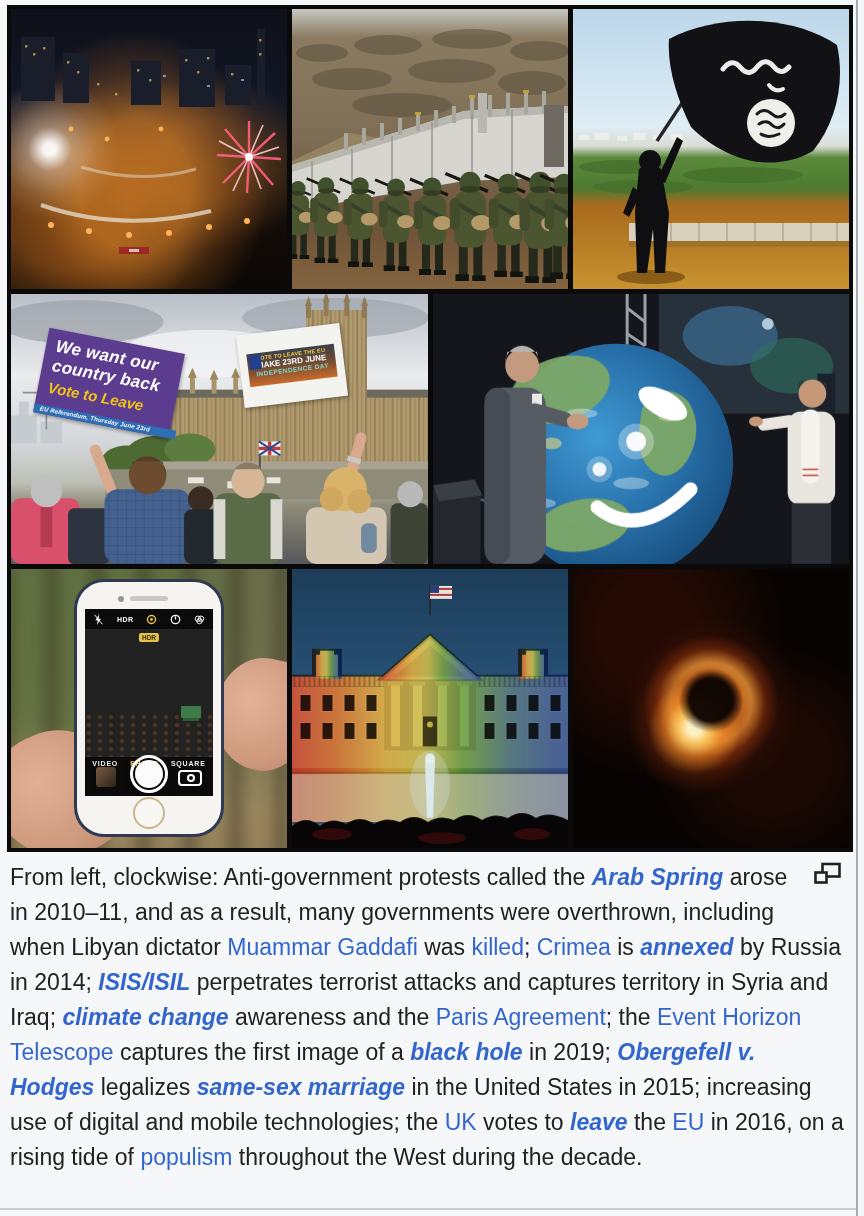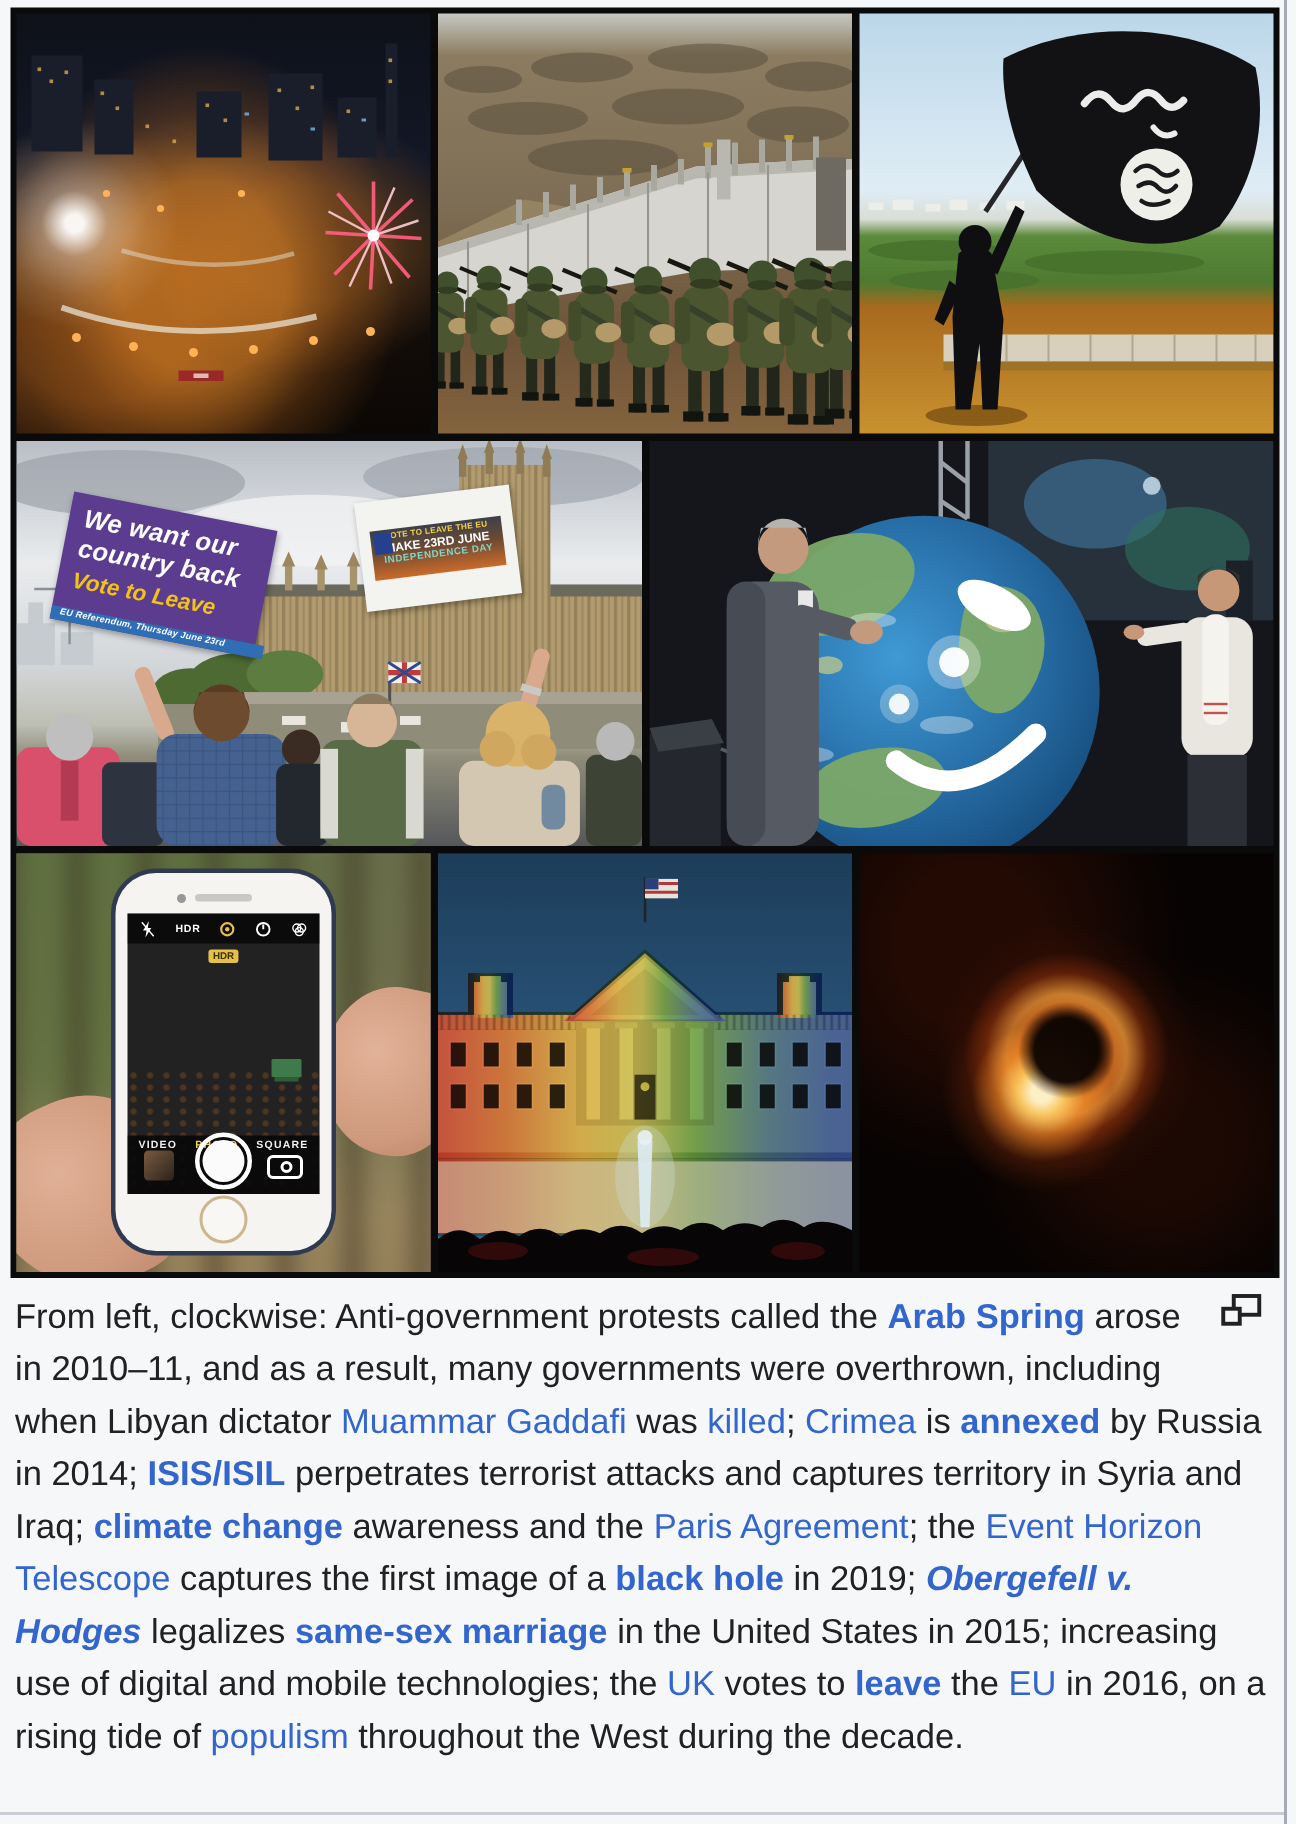--- a/index.html
+++ b/index.html
@@ -114,21 +114,21 @@
     radial-gradient(circle at 50% 48%, transparent 0 10%, rgba(250,140,45,.8) 16%, rgba(255,165,60,.75) 20%, rgba(170,60,14,.45) 27%, rgba(70,22,6,.2) 34%, transparent 44%),
     radial-gradient(ellipse at 27% 22%, rgba(110,28,8,.28) 0 18%, transparent 50%),
     radial-gradient(ellipse at 72% 68%, rgba(110,30,8,.22) 0 16%, transparent 45%),
     #060302;}
 
   
   .caption{position:absolute;left:0;top:856px;width:856px;padding:4px 10px 0 10px;box-sizing:border-box;
     color:#202122;font-size:23px;line-height:35px;}
   .magnify{float:right;margin:2px 4px 4px 12px;cursor:pointer;}
   .lnk{color:#3366cc;text-decoration:none;cursor:pointer;}
-  .b{font-weight:700;} .i{font-style:italic;}
+  .b{font-weight:700;font-style:italic;} .i{font-style:italic;}
 </style>
 </head>
 <body>
 
 <div class="montage">
 
   <div class="mrow mrow1">
     <div class="panel p-arab">
       <svg viewBox="0 0 276 280" preserveAspectRatio="none">
         <g fill="#1a1e2b">

